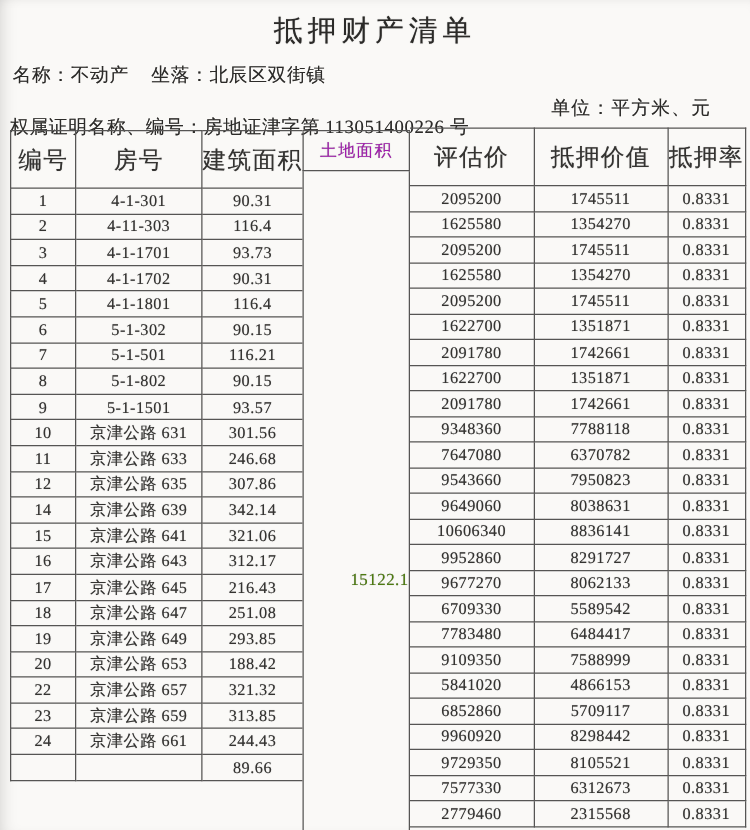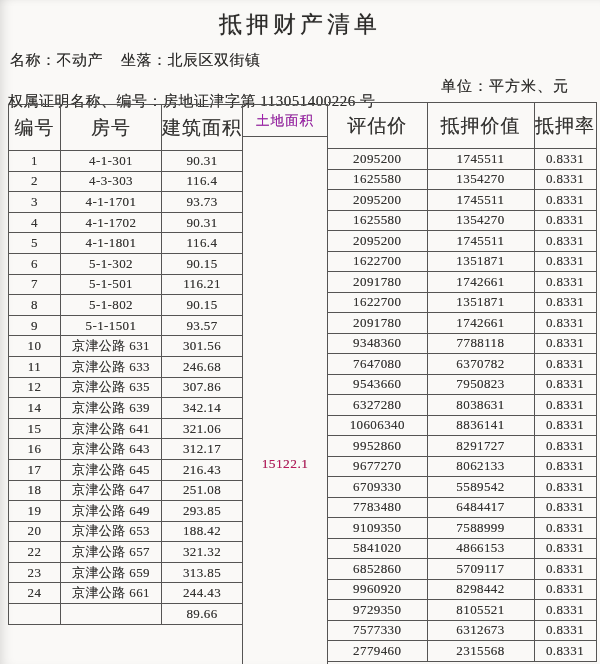--- a/index.html
+++ b/index.html
@@ -45,22 +45,22 @@
   .land-header {
     height:32px; border-bottom:1px solid #565554; border-left:1px solid #565554; border-right:1px solid #565554;
     display:flex; align-items:center; justify-content:center;
     font-size:13.5px; letter-spacing:1px; color:#a21caf; text-shadow:0 0 0.6px rgba(55,55,55,0.55);
   }
   .land-body {
     position:relative; height:560px;
     border-left:1px solid #565554; border-right:1px solid #565554;
   }
   .land-value {
-    position:absolute; top:319px; left:0; width:100%; text-align:center;
-    font-size:13.5px; color:#be185d; letter-spacing:0.4px;
+    position:absolute; top:319px; left:0; width:100%; text-align:right;
+    font-size:13.5px; color:#4d7c0f; letter-spacing:0.4px;
     text-shadow:0 0 0.6px rgba(55,55,55,0.55);
   }
 </style>
 </head>
 <body>
 
 <div class="page">
 
   <div class="title">抵押财产清单</div>
 
@@ -92,21 +92,21 @@
         </tr>
       </thead>
       <tbody id="rows-left">
           <tr>
             <td>1</td>
             <td>4-1-301</td>
             <td>90.31</td>
           </tr>
           <tr>
             <td>2</td>
-            <td>4-3-303</td>
+            <td>4-11-303</td>
             <td>116.4</td>
           </tr>
           <tr>
             <td>3</td>
             <td>4-1-1701</td>
             <td>93.73</td>
           </tr>
           <tr>
             <td>4</td>
             <td>4-1-1702</td>
@@ -285,21 +285,21 @@
             <td>7647080</td>
             <td>6370782</td>
             <td>0.8331</td>
           </tr>
           <tr>
             <td>9543660</td>
             <td>7950823</td>
             <td>0.8331</td>
           </tr>
           <tr>
-            <td>6327280</td>
+            <td>9649060</td>
             <td>8038631</td>
             <td>0.8331</td>
           </tr>
           <tr>
             <td>10606340</td>
             <td>8836141</td>
             <td>0.8331</td>
           </tr>
           <tr>
             <td>9952860</td>

